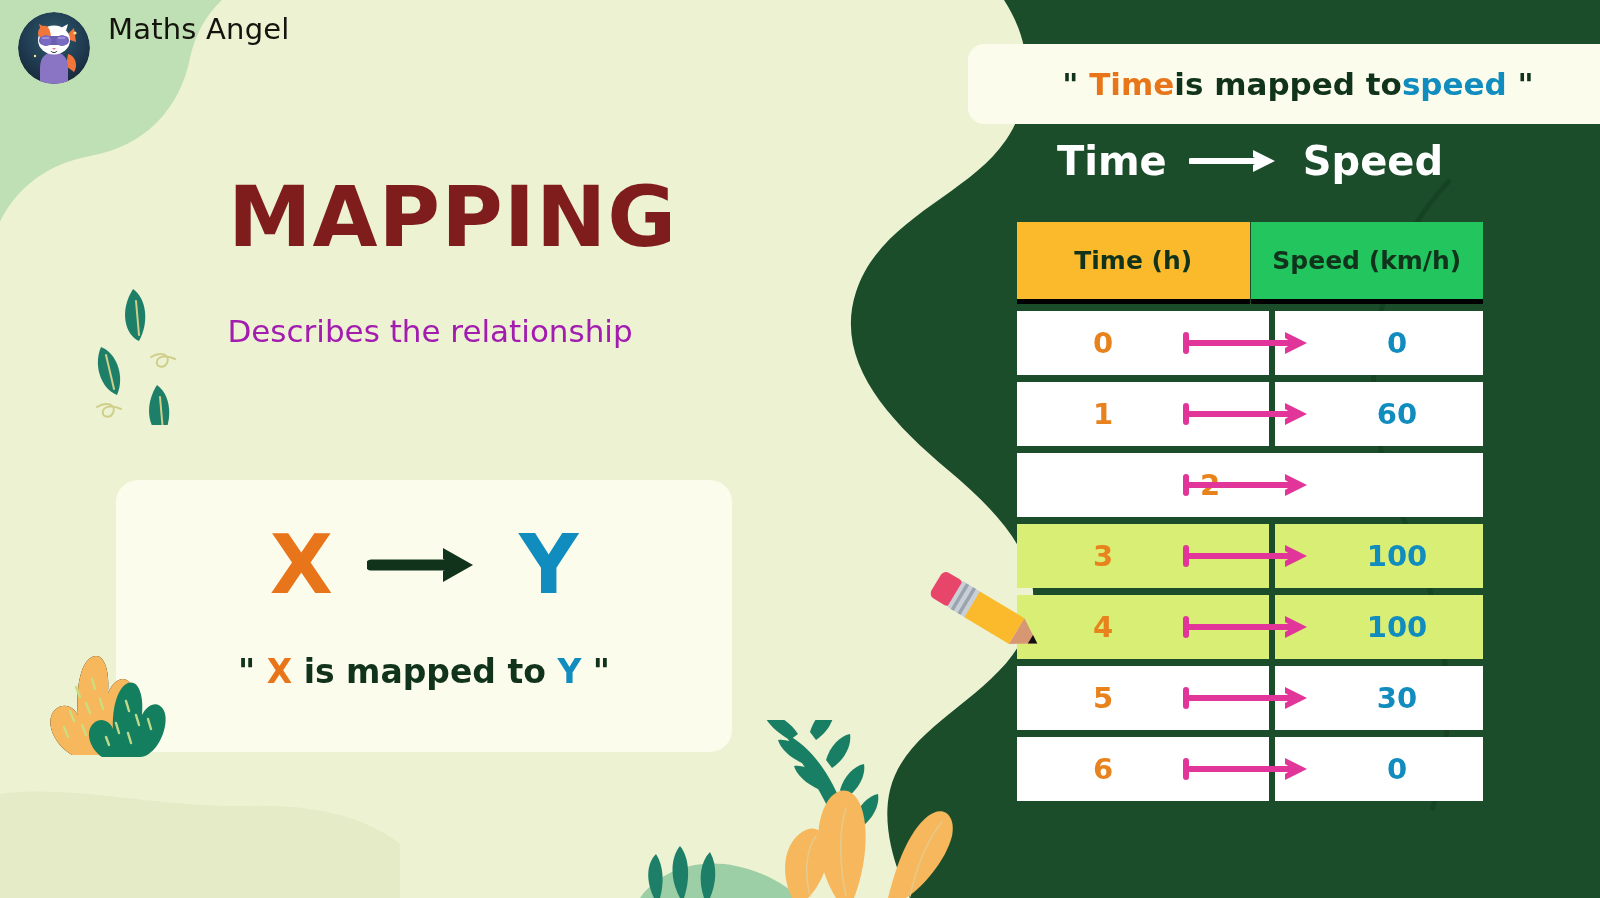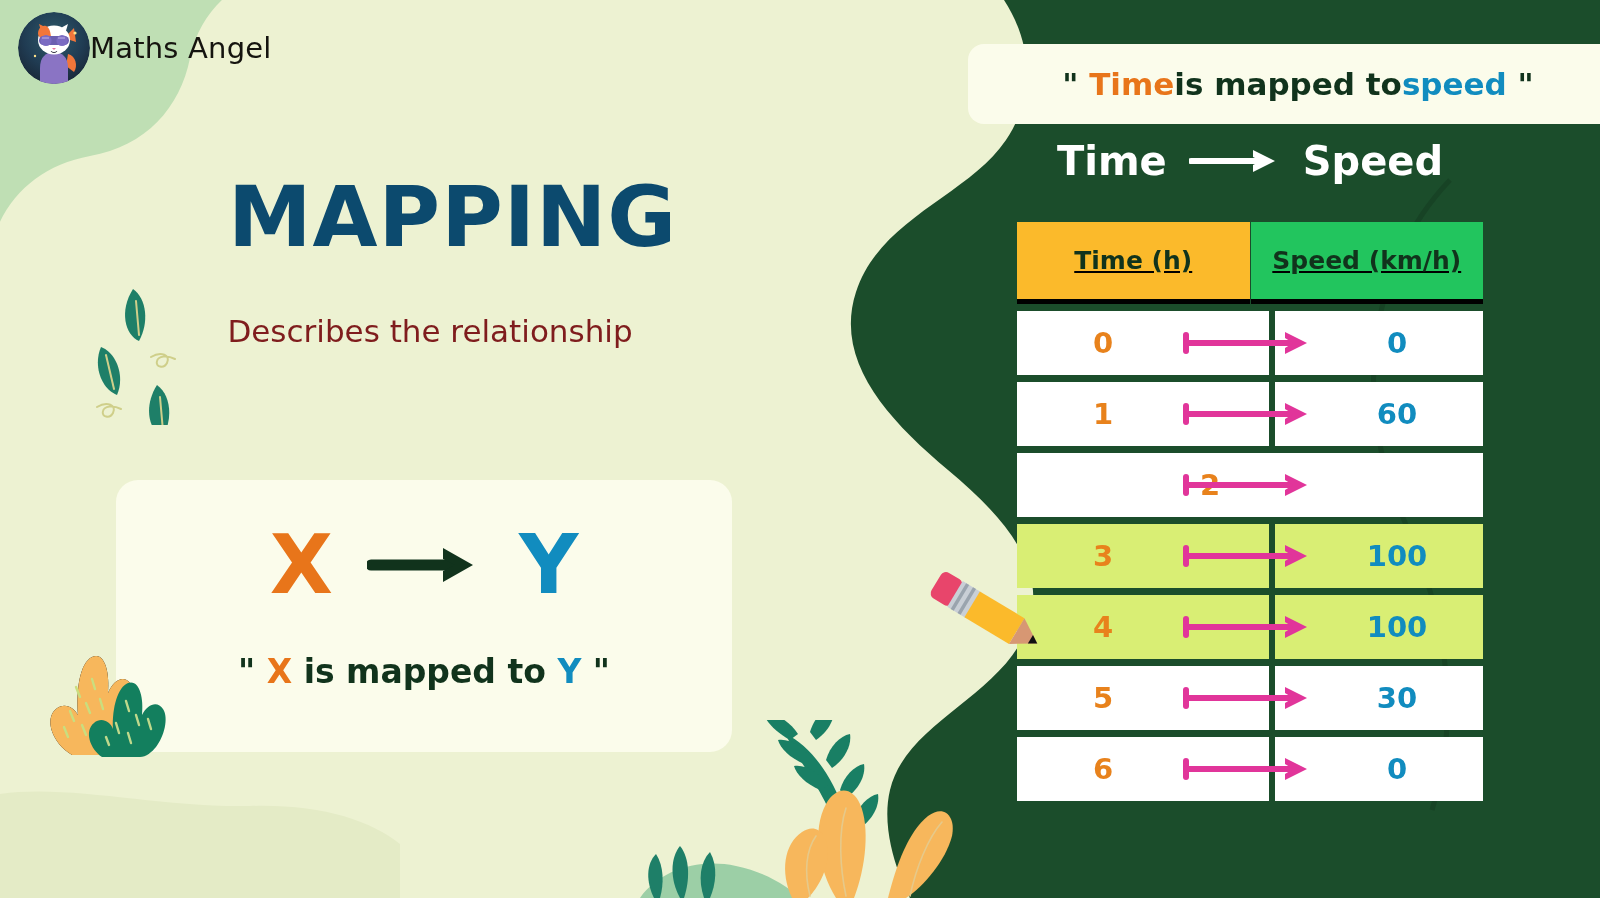--- a/index.html
+++ b/index.html
@@ -12,36 +12,36 @@
   }
   #stage { position:absolute; inset:0; width:1600px; height:898px; overflow:hidden; }
 
   
   .bg-cream { position:absolute; inset:0; background:#EDF2D2; }
   .bg-mint-blob { position:absolute; left:-150px; top:-210px; width:740px; height:700px; }
   .bg-wave { position:absolute; left:760px; top:0; width:840px; height:898px; }
   .bg-mint-bottom { position:absolute; left:0; bottom:0; width:400px; height:150px; }
 
   
-  .logo-wrap { position:absolute; left:18px; top:12px; display:flex; align-items:center; }
+  .logo-wrap { position:absolute; left:18px; top:12px; display:flex; align-items:flex-start; gap:18px; }
   .logo-badge { width:72px; height:72px; border-radius:50%; overflow:hidden; position:relative; display:block; }
   .brand-name {
     font-size:29px; font-weight:400; color:#15140f; letter-spacing:.2px;
     font-family:"DejaVu Sans", sans-serif;
   }
 
   
   .title-mapping {
     position:absolute; left:228px; top:168px; width:520px;
-    font-size:84px; font-weight:bold; color:#0c4a6e; letter-spacing:1px;
+    font-size:84px; font-weight:bold; color:#7f1d1d; letter-spacing:1px;
     font-family:"DejaVu Sans", sans-serif;
   }
   .subtitle {
     position:absolute; left:120px; top:308px; width:620px; text-align:center;
-    font-size:31px; line-height:1.52; color:#7f1d1d;
+    font-size:31px; line-height:1.52; color:#a21caf;
     font-family:"DejaVu Sans", sans-serif;
   }
   .xy-card {
     position:absolute; left:116px; top:480px; width:616px; height:272px;
     background:#FBFCEB; border-radius:22px;
   }
   .xy-row {
     position:absolute; left:0; top:44px; width:100%;
     display:flex; align-items:center; justify-content:center; gap:34px;
   }
@@ -69,21 +69,21 @@
 
   .map-header {
     position:absolute; left:1017px; top:138px; width:466px;
     display:flex; align-items:center; justify-content:center; gap:22px;
     color:#ffffff; font-size:40px; font-weight:bold;
     font-family:"DejaVu Sans", sans-serif;
   }
 
   
   .tbl { position:absolute; left:1017px; top:222px; width:466px; }
-  .tbl-head { display:flex; gap:1px; position:relative;text-decoration:underline; }
+  .tbl-head { display:flex; gap:1px; position:relative; }
   .th {
     flex:1 1 0; height:77px; display:flex; align-items:center; justify-content:center;
     font-size:25px; font-weight:bold; color:#11331C;
     font-family:"DejaVu Sans", sans-serif;
     box-shadow:0 5px 0 0 #000000;
   }
   .th-time { background:#FBBA2B; }
   .th-speed { background:#22c55e; }
 
   .tbl-body { margin-top:12px; display:flex; flex-direction:column; gap:7px; }

